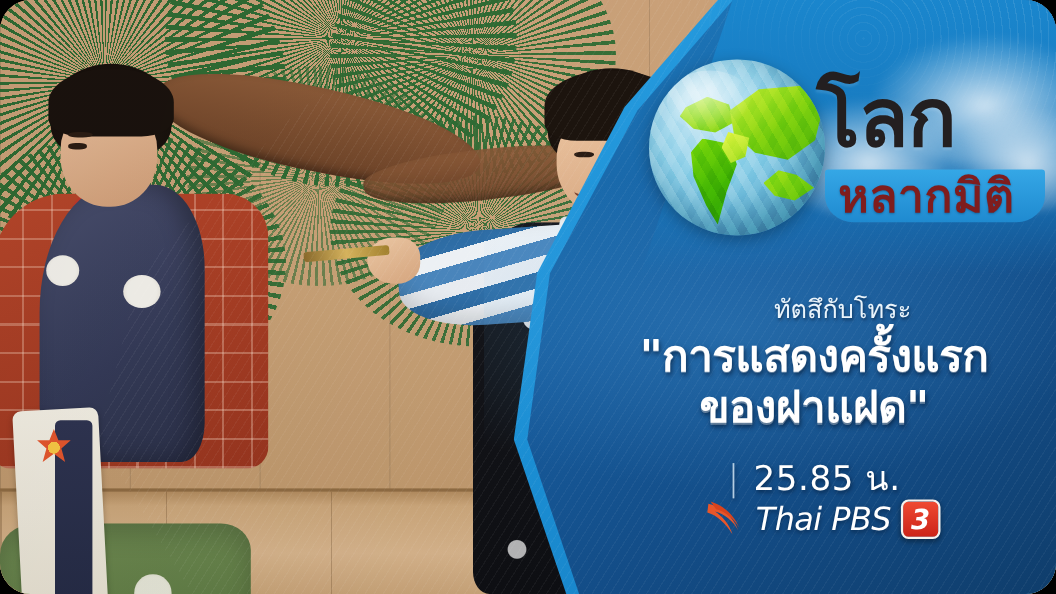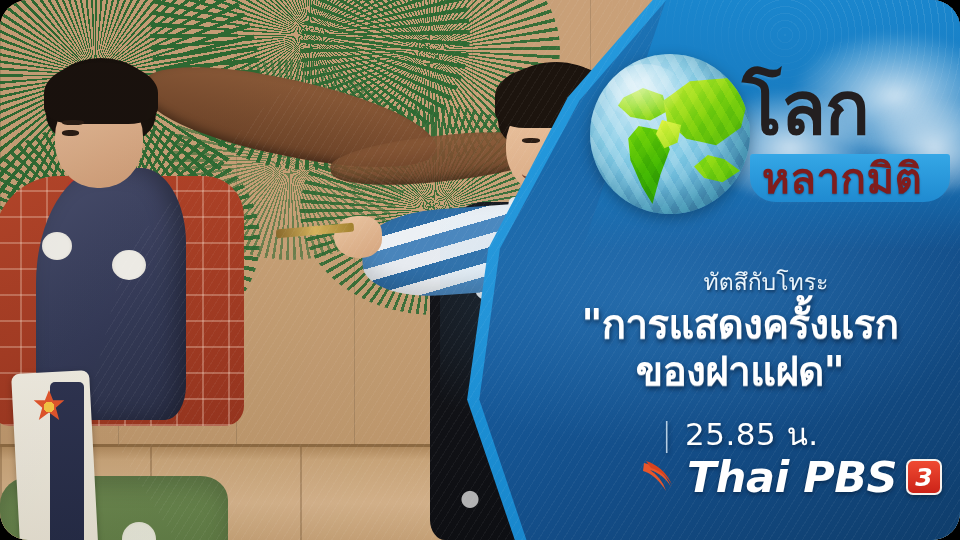--- a/index.html
+++ b/index.html
@@ -320,21 +320,21 @@
   .when .time { font-size:31px; font-weight:400; letter-spacing:.5px; }
 
   
   .pbs {
     position:absolute; z-index:9; left:640px; top:452px;
     display:flex; align-items:center; gap:9px;
   }
   .pbs-bird { position:relative; width:38px; height:40px; }
   .pbs-bird svg { display:block; }
   .pbs-name {
-    font-size:43px; font-weight:700; font-style:italic; color:#ffffff;
+    font-size:29px; font-weight:400; font-style:italic; color:#ffffff;
     letter-spacing:-.5px; text-shadow:0 2px 4px rgba(0,20,45,.55);
   }
   .pbs-3 {
     width:36px; height:36px; border-radius:7px;
     background:linear-gradient(180deg,#ef4a32,#cc2318);
     border:2px solid #f5f2ee;
     display:flex; align-items:center; justify-content:center;
     color:#fff; font-size:25px; font-weight:700; font-style:italic;
     box-shadow:0 2px 5px rgba(0,0,0,.35);
   }

